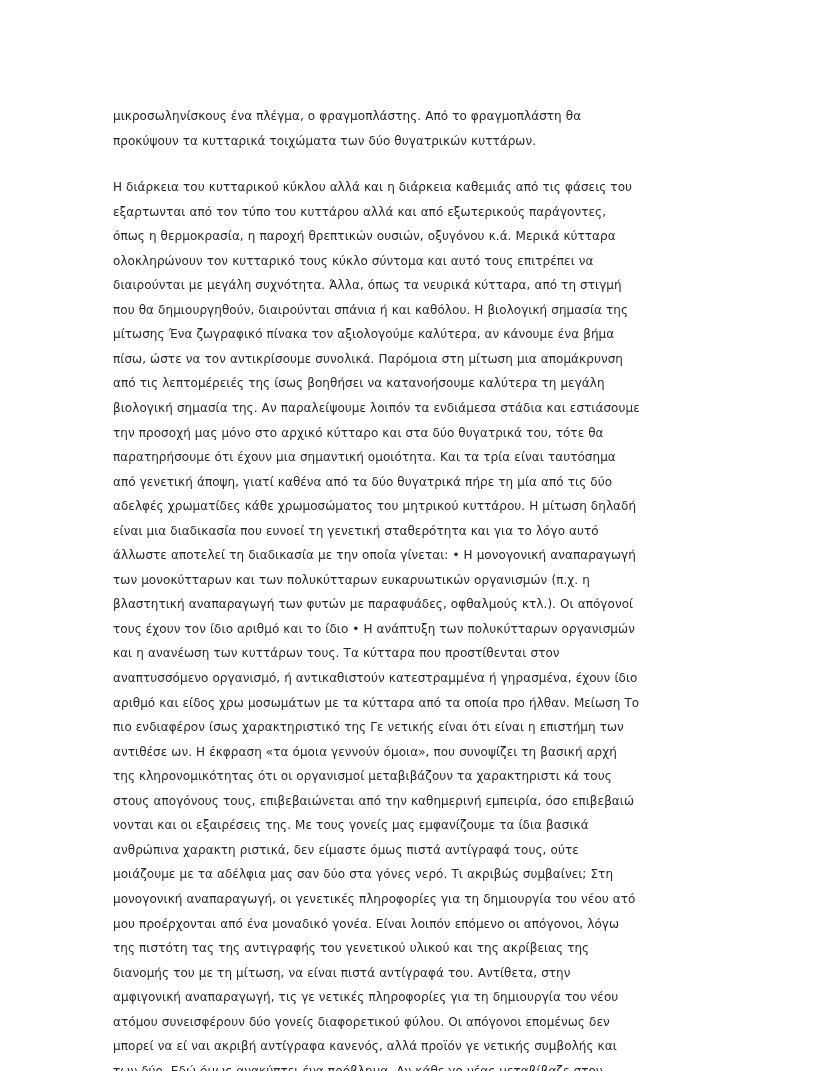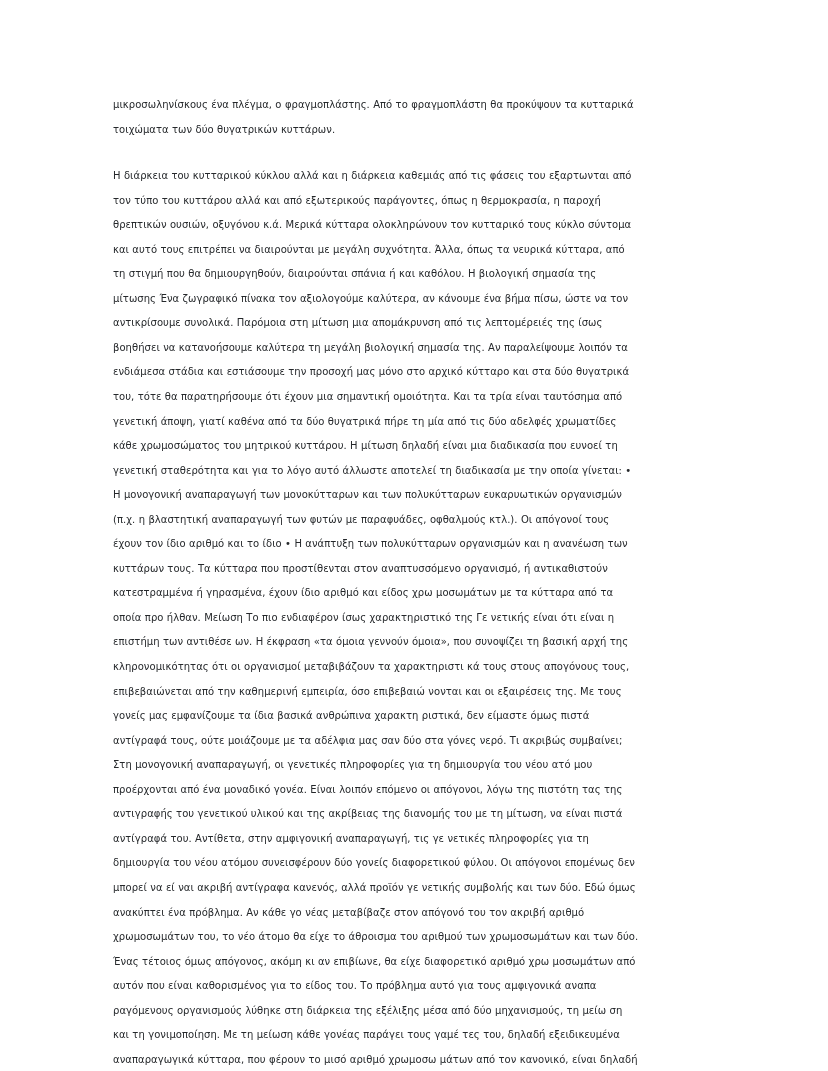--- a/index.html
+++ b/index.html
@@ -24,23 +24,23 @@
   }
 
   .page-body {
     position: absolute;
     left: 113px;
     top: 88px;
     width: 527px;
   }
 
   .para {
-    margin: 5px 0 22px 0;
+    margin: 16px 0 22px 0;
     padding: 0;
-    font-size: 10px;
+    font-size: 12px;
     line-height: 24.55px;
     color: #25282b;
     text-align: left;
     letter-spacing: 0.005em;
     word-spacing: 0.012em;
     -webkit-font-smoothing: antialiased;
     white-space: pre-wrap;
   }
 
   .para:last-child {

